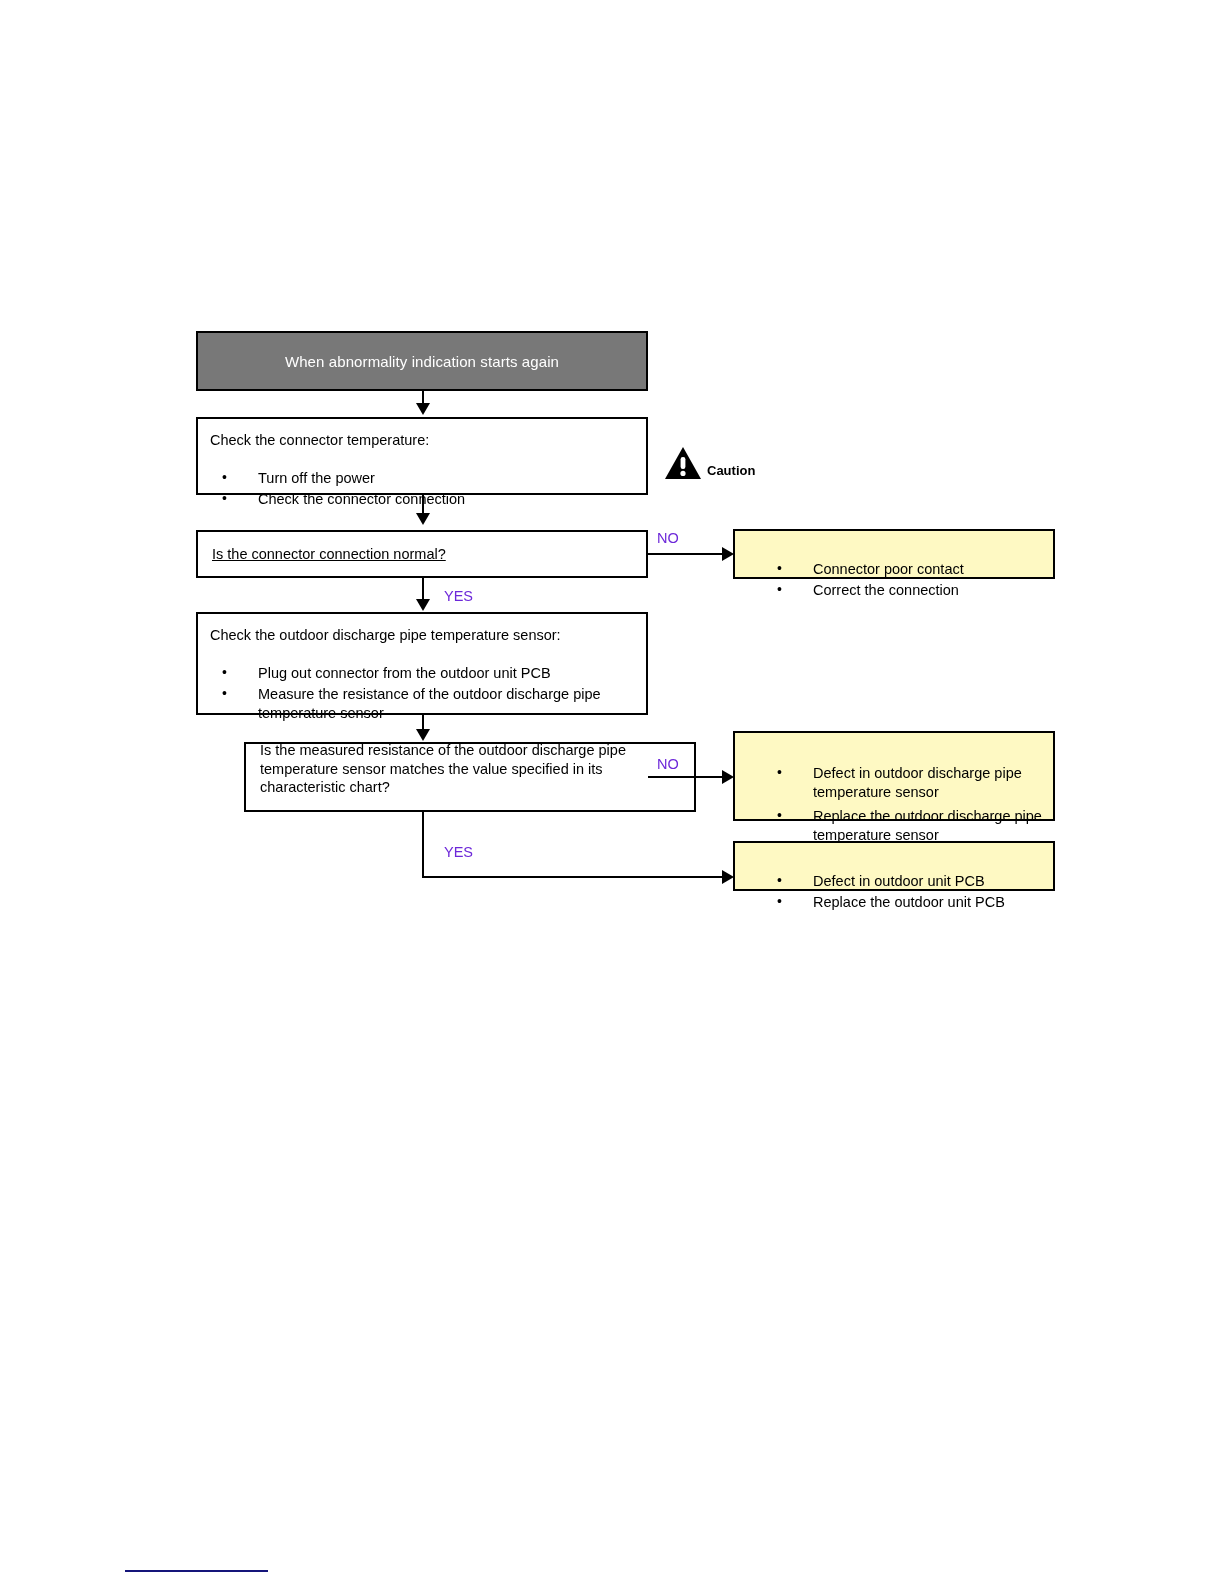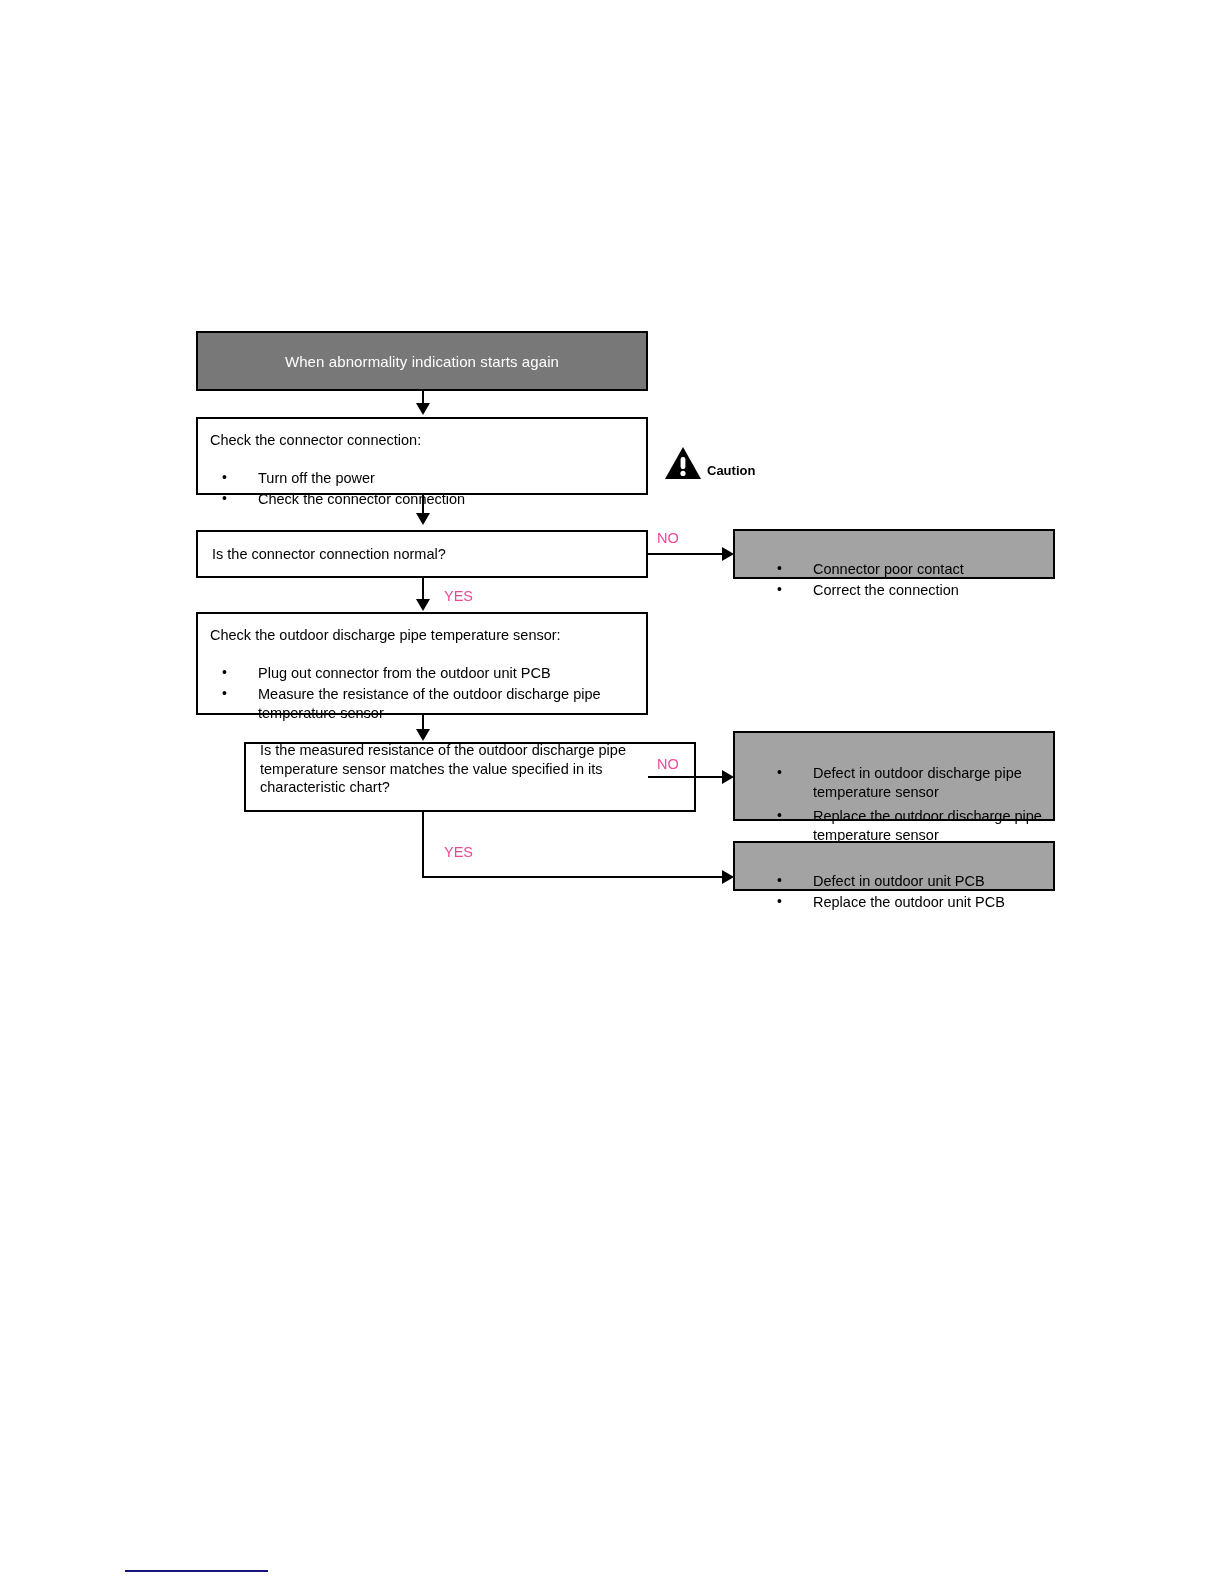--- a/index.html
+++ b/index.html
@@ -44,21 +44,21 @@
   .proc-box {
     background: #ffffff;
     border: 2px solid #000000;
     padding: 12px 0 0 12px;
     font-size: 14.5px;
     line-height: 1.30;
   }
 
   
   .outcome-box {
-    background: #a3a3a3;
+    background: #fef9c3;
     border: 2px solid #000000;
     padding: 10px 0 0 0;
     font-size: 14.5px;
     line-height: 1.30;
   }
 
   
   ul.bullets {
     list-style: none;
     margin: 19px 0 0 0;
@@ -108,21 +108,21 @@
   .arrow-right {
     position: absolute;
     width: 0; height: 0;
     border-top: 7px solid transparent;
     border-bottom: 7px solid transparent;
     border-left: 12px solid #000000;
   }
   .edge-label {
     position: absolute;
     font-size: 14.5px;
-    color: #ec4899;
+    color: #6d28d9;
     white-space: nowrap;
   }
 
   
   .caution-wrap {
     position: absolute;
     display: flex;
     align-items: flex-start;
   }
   .caution-sign {
@@ -155,42 +155,42 @@
 <div class="page">
 
   <div class="node header-box" style="left:196px; top:331px; width:452px; height:60px;">
     <span>When abnormality indication starts again</span>
   </div>
 
   <div class="vline" style="left:422px; top:391px; height:14px;"></div>
   <div class="arrow-down" style="left:416px; top:403px;"></div>
 
   <div class="node proc-box" style="left:196px; top:417px; width:452px; height:78px;">
-    <p class="box-title">Check the connector connection:</p>
+    <p class="box-title">Check the connector temperature:</p>
     <ul class="bullets">
       <li>Turn off the power</li>
       <li>Check the connector connection</li>
     </ul>
   </div>
 
   <div class="caution-wrap" style="left:663px; top:427px; width:390px;">
     <div class="caution-sign">
       <svg width="40" height="36" viewBox="0 0 40 36">
         <polygon points="20,2 38,34 2,34" fill="#000000"></polygon>
         <rect x="17.6" y="12" width="4.8" height="12" rx="2.2" fill="#ffffff"></rect>
         <circle cx="20" cy="28.4" r="2.6" fill="#ffffff"></circle>
       </svg>
       <span class="caution-label">Caution</span>
     </div>
   </div>
 
   <div class="vline" style="left:422px; top:495px; height:20px;"></div>
   <div class="arrow-down" style="left:416px; top:513px;"></div>
 
-  <div class="node proc-box" style="left:196px; top:530px; width:452px; height:48px; display:flex; align-items:center; padding:0 0 0 14px;">
+  <div class="node proc-box" style="left:196px; top:530px; width:452px; height:48px; display:flex; align-items:center; padding:0 0 0 14px;text-decoration:underline;">
     <span>Is the connector connection normal?</span>
   </div>
 
   <div class="hline" style="left:648px; top:553px; width:78px;"></div>
   <div class="arrow-right" style="left:722px; top:547px;"></div>
   <div class="edge-label" style="left:657px; top:530px;">NO</div>
 
   <div class="node outcome-box" style="left:733px; top:529px; width:322px; height:50px;">
     <ul class="bullets">
       <li>Connector poor contact</li>

